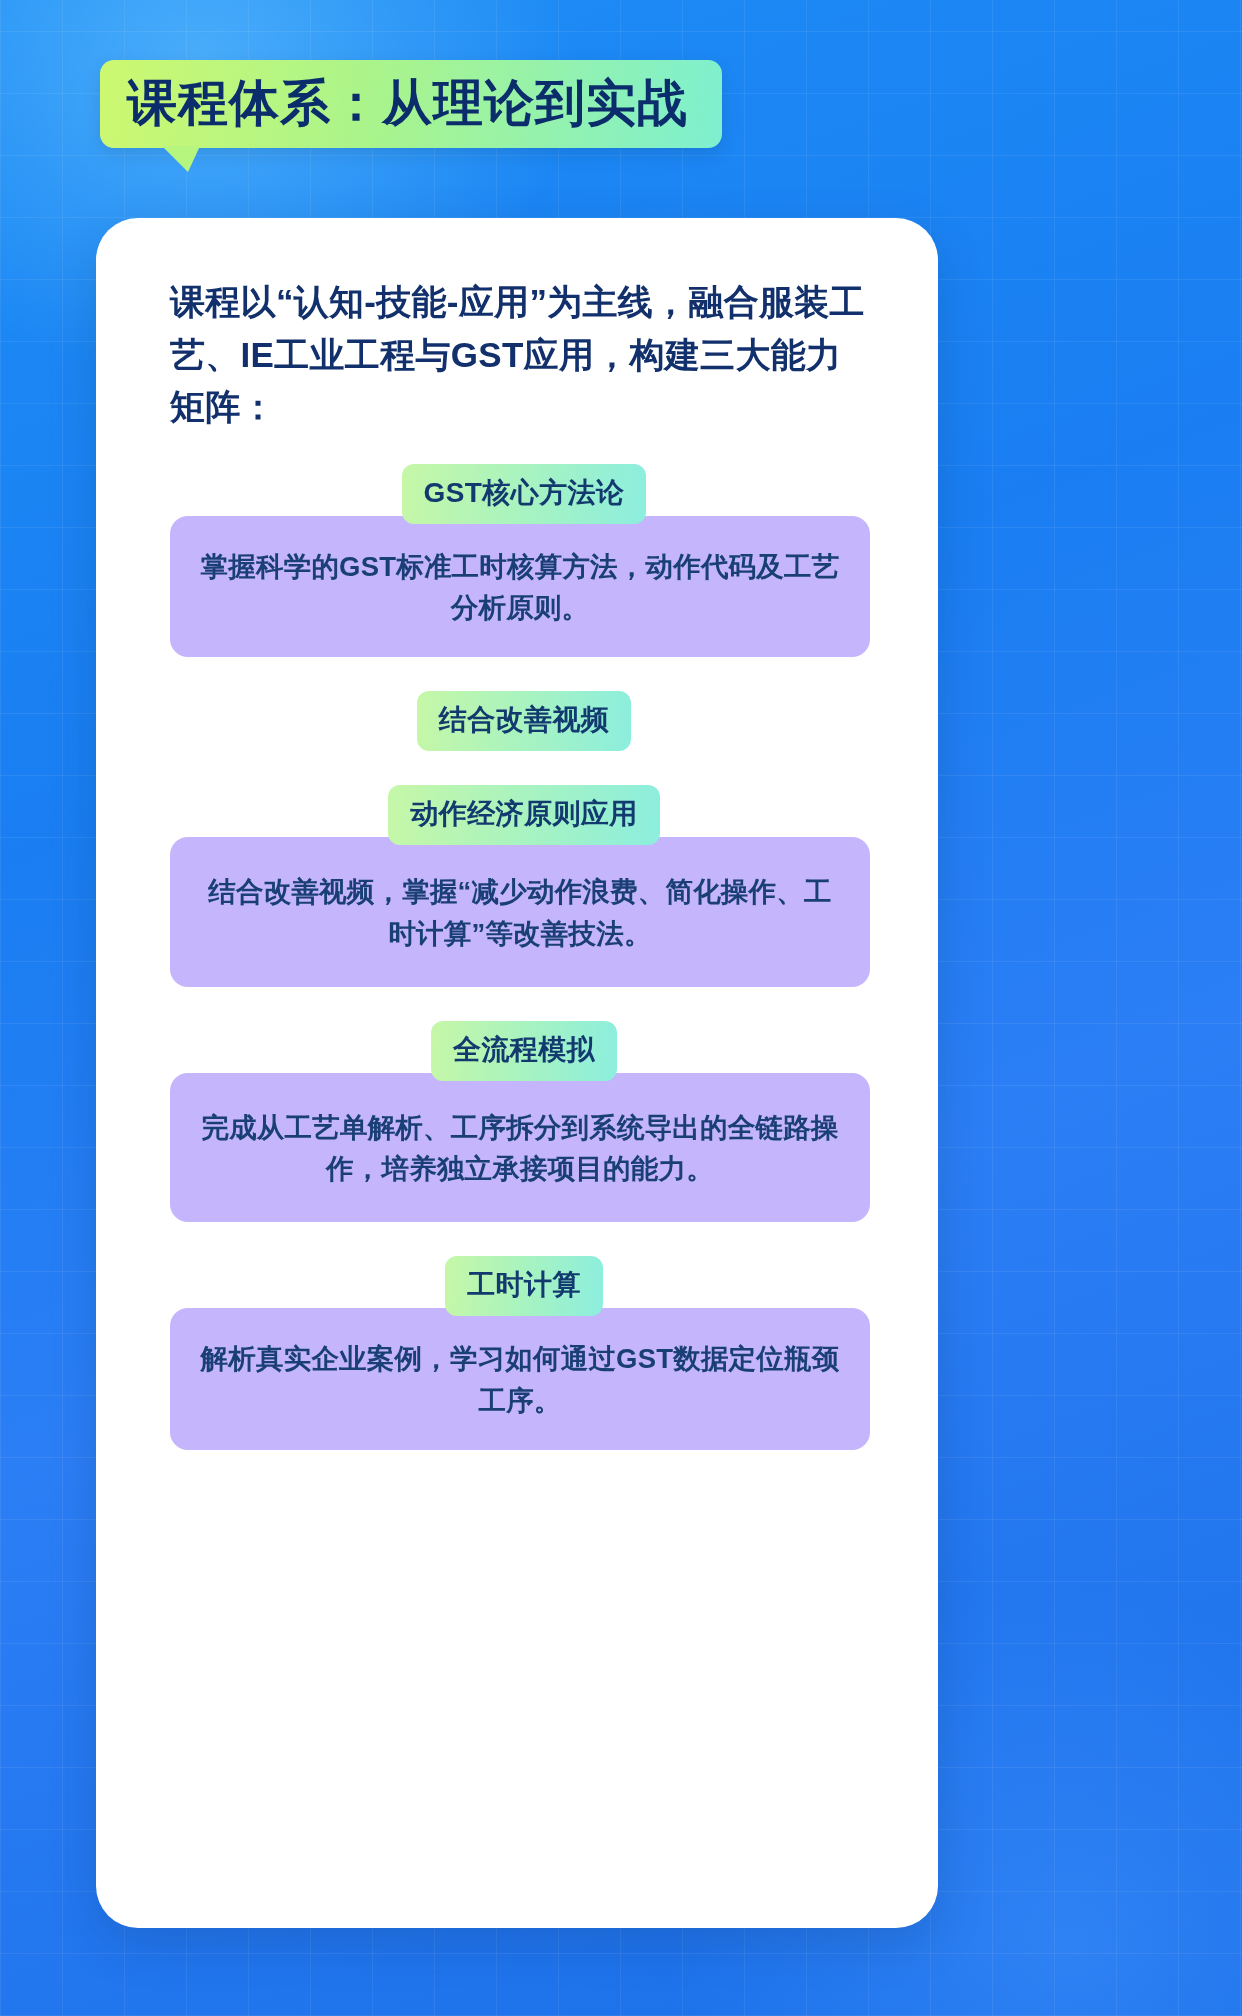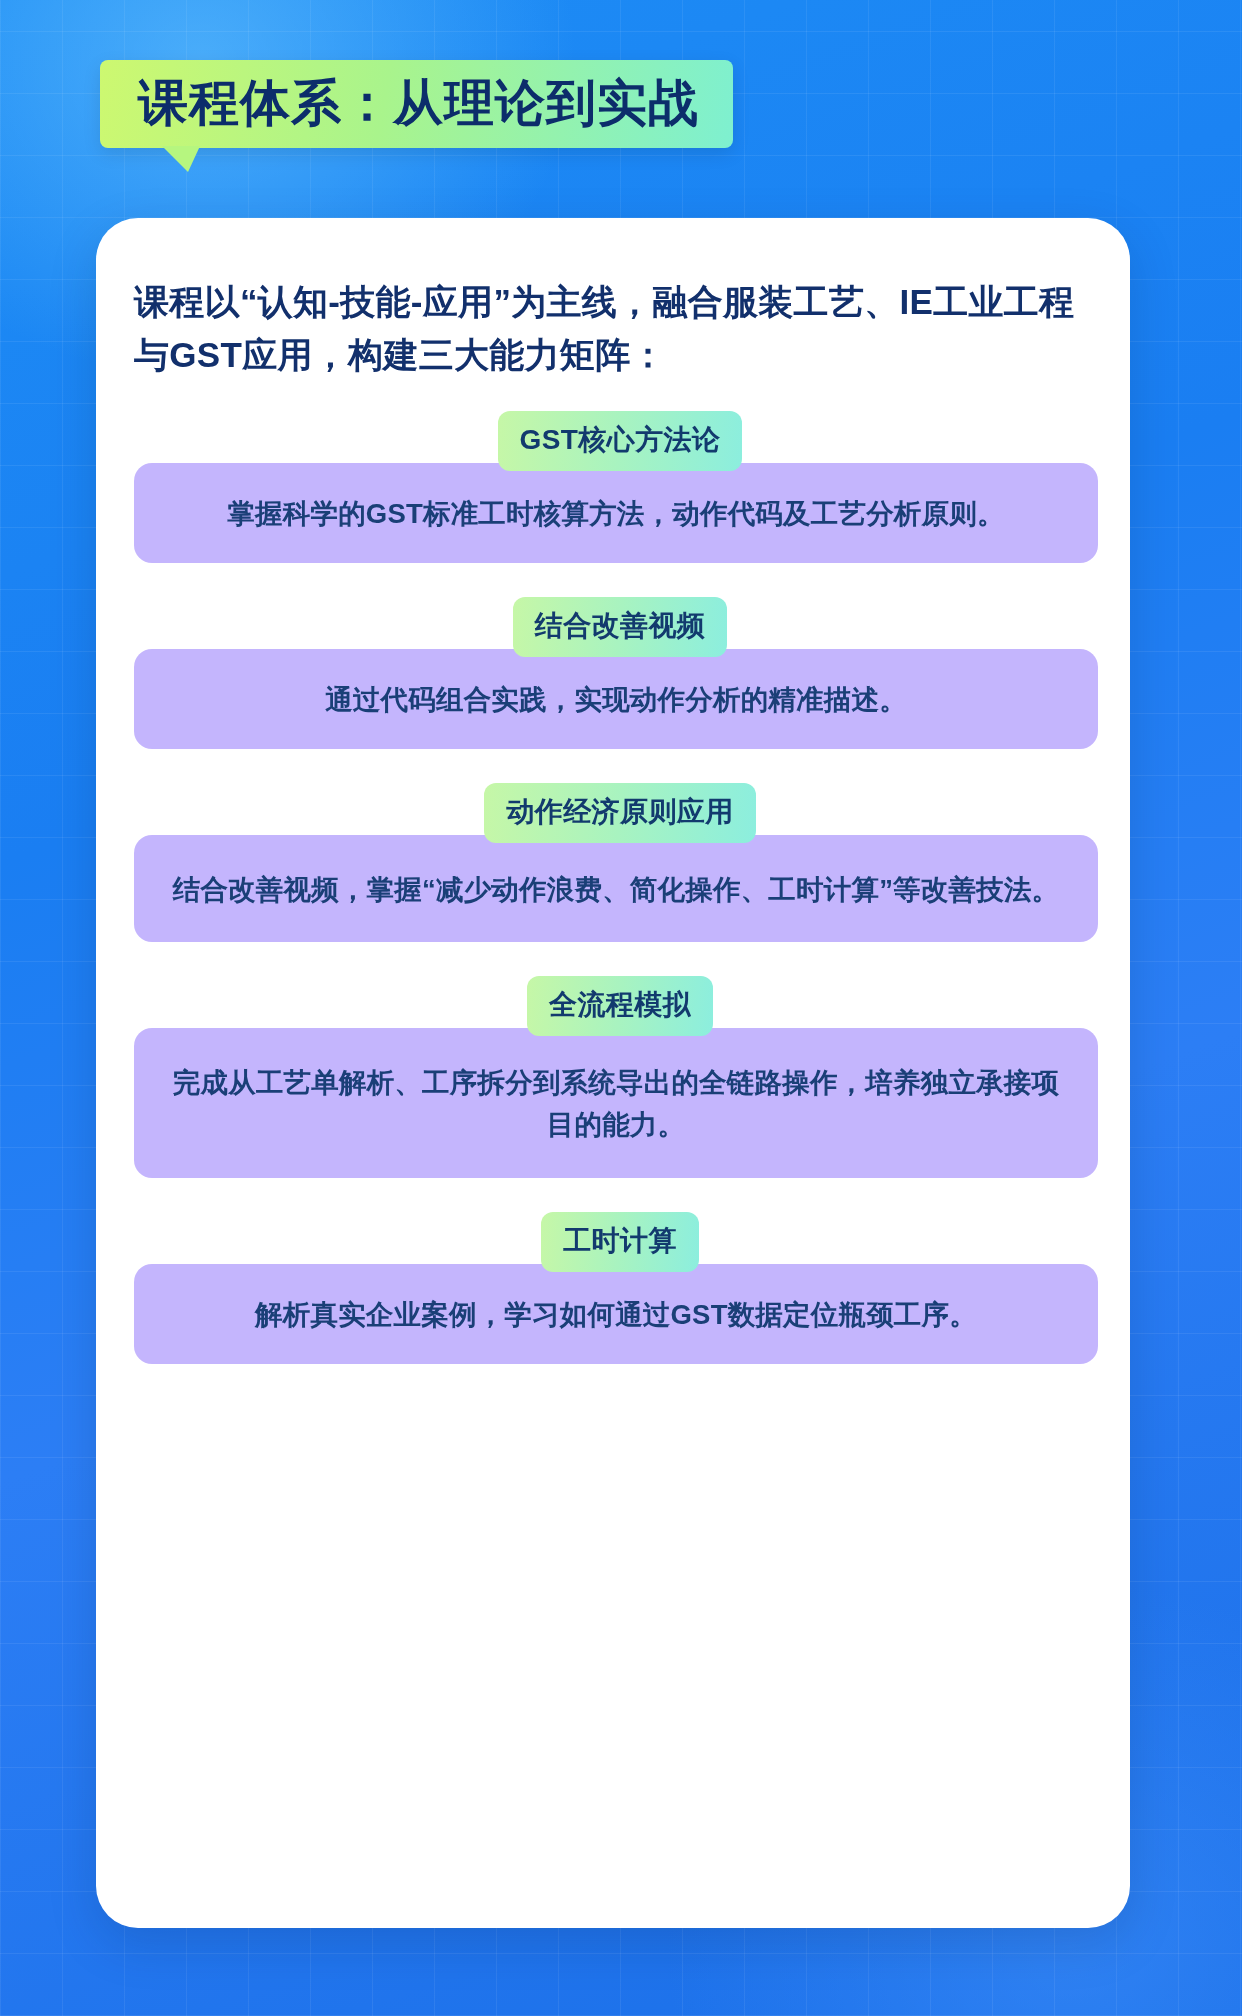--- a/index.html
+++ b/index.html
@@ -45,22 +45,22 @@
   
   .title-wrap {
     position: absolute;
     left: 100px;
     top: 60px;
     z-index: 5;
   }
   .title-banner {
     display: inline-block;
     background: linear-gradient(100deg, #cdf870 0%, #a9f48c 45%, #7ef0d0 100%);
-    border-radius: 8px;
-    padding: 18px 34px 20px 38px;
+    border-radius: 14px;
+    padding: 18px 34px 20px 27px;
     box-shadow: 0 6px 18px rgba(0,0,0,0.10);
     position: relative;
   }
   .title-banner .title-text {
     font-size: 50px;
     font-weight: bold;
     color: #0c2d6b;
     letter-spacing: 1px;
     line-height: 1;
     white-space: nowrap;
@@ -74,28 +74,28 @@
     border-left: 26px solid transparent;
     border-right: 12px solid transparent;
     border-top: 26px solid #b6f67f;
   }
 
   
   .card {
     position: absolute;
     left: 96px;
     top: 218px;
-    width: 1034px;
+    width: 842px;
     height: 1710px;
     background: #ffffff;
     border-radius: 42px;
     box-shadow: 0 16px 48px rgba(10,40,90,0.18);
     z-index: 4;
     box-sizing: border-box;
-    padding: 42px 24px;
+    padding: 42px 60px;
   }
 
   .intro {
     font-size: 35px;
     font-weight: bold;
     color: #12306c;
     line-height: 1.5;
     margin: 16px 8px 30px 14px;
     letter-spacing: 0.3px;
   }
@@ -148,21 +148,20 @@
 
   <div class="intro">课程以“认知-技能-应用”为主线，融合服装工艺、IE工业工程与GST应用，构建三大能力矩阵：</div>
 
   <div class="section">
     <div class="chip">GST核心方法论</div>
     <div class="desc-box">掌握科学的GST标准工时核算方法，动作代码及工艺分析原则。</div>
   </div>
 
   <div class="section">
     <div class="chip">结合改善视频</div>
-    <div class="desc-box">通过代码组合实践，实现动作分析的精准描述。</div>
   </div>
 
   <div class="section">
     <div class="chip">动作经济原则应用</div>
     <div class="desc-box tall">结合改善视频，掌握“减少动作浪费、简化操作、工时计算”等改善技法。</div>
   </div>
 
 
   <div class="section">
     <div class="chip">全流程模拟</div>

